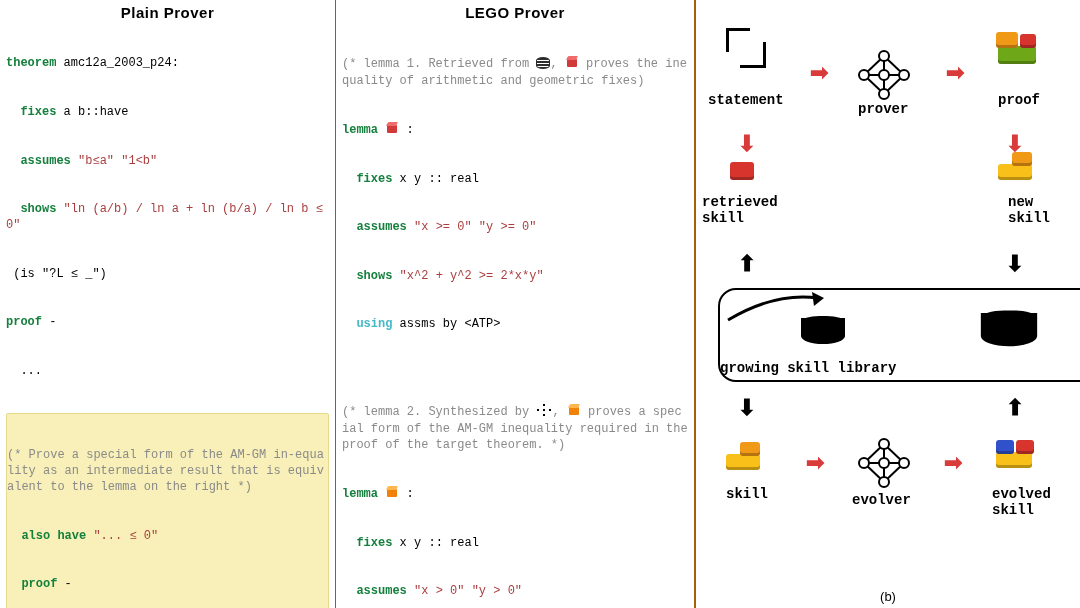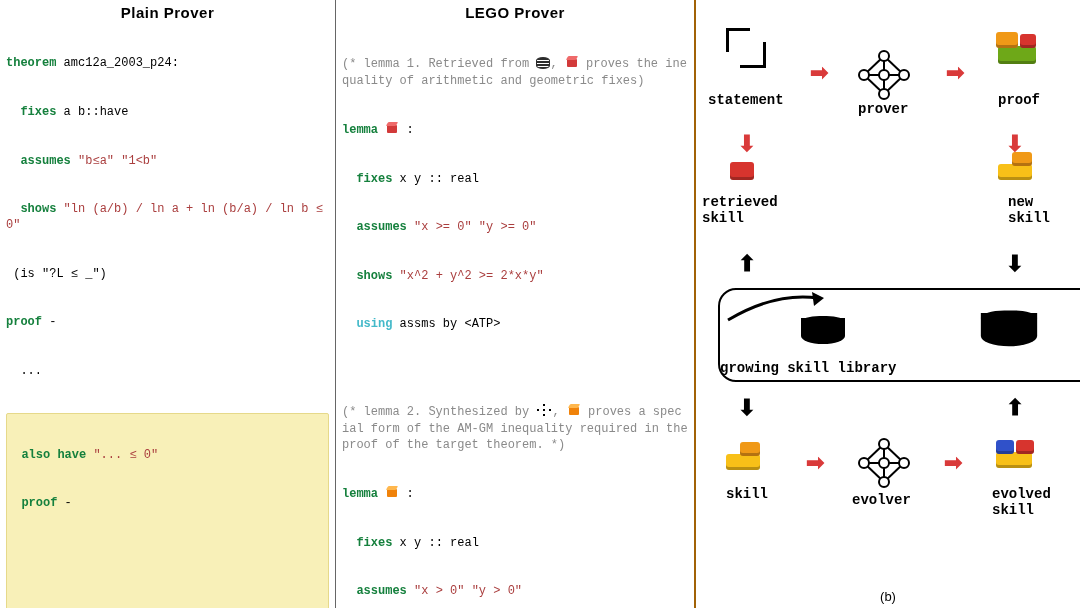--- a/index.html
+++ b/index.html
@@ -50,20 +50,21 @@
   <div class="title">Plain Prover</div>
   <div class="code">
     <div><span class="kw">theorem</span><span> amc12a_2003_p24:</span></div>
     <div><span class="kw">  fixes</span><span> a b::have</span></div>
     <div><span class="kw">  assumes</span><span class="str"> "b≤a" "1&lt;b"</span></div>
     <div><span class="kw">  shows</span><span class="str"> "ln (a/b) / ln a + ln (b/a) / ln b ≤0"</span></div>
     <div><span> (is "?L ≤ _")</span></div>
     <div><span class="kw">proof</span><span> -</span></div>
     <div><span>  ...</span></div>
     <div class="hl">
+      <div><span class="cmt">(* Prove a special form of the AM-GM in-equality as an intermediate result that is equivalent to the lemma on the right *)</span></div>
       <div><span class="kw">  also have</span><span class="str"> "... ≤ 0"</span></div>
       <div><span class="kw">  proof</span><span> -</span></div>
       
       
       
       
       
       
       
       

